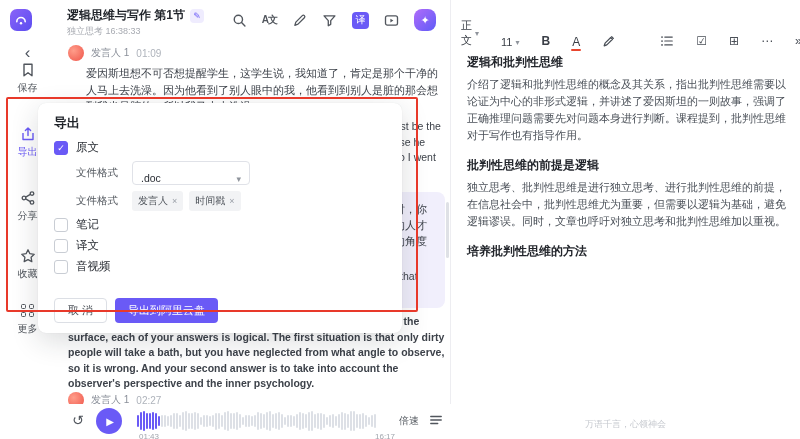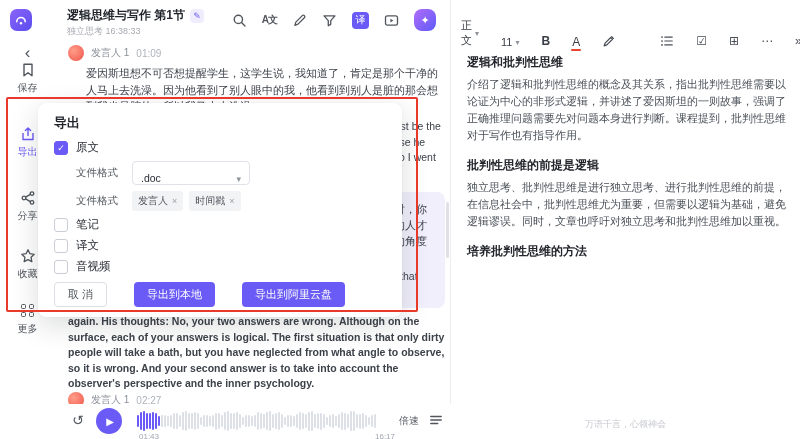--- a/index.html
+++ b/index.html
@@ -83,21 +83,21 @@
   .d-sub{display:flex;align-items:center;margin:0 0 6px 22px;}
   .d-sublabel{font-size:10.5px;color:#51565d;width:56px;flex:none;}
   .d-select{width:118px;height:24px;box-sizing:border-box;border:1px solid #e0e2e8;border-radius:4px;
             display:flex;align-items:flex-end;justify-content:space-between;padding:0 8px;
             font-size:10.5px;color:#2b2f36;cursor:pointer;}
   .d-select .caret{color:#8f949c;font-size:9px;}
   .tagwrap{display:flex;gap:6px;}
   .tag{background:#f2f3f5;border-radius:3px;padding:3px 6px;font-size:10px;color:#51565d;
        display:flex;align-items:center;gap:4px;cursor:default;}
   .tag .x{color:#9ba0a8;font-size:9px;cursor:pointer;}
-  .d-buttons{display:flex;gap:27px;margin-top:8px;}
+  .d-buttons{display:flex;gap:8px;margin-top:24px;}
   .btn{height:25px;box-sizing:border-box;border-radius:4px;font-size:11px;display:flex;align-items:center;
        justify-content:center;padding:0 13px;cursor:pointer;}
   .btn.ghost{border:1px solid #dcdfe5;background:#fff;color:#51565d;}
   .btn.primary{background:#6a5af6;border:none;color:#fff;}
 
   
   .red-box{position:absolute;left:6px;top:97px;width:408px;height:211px;border:2px solid #e8392a;
            border-radius:2px;z-index:50;pointer-events:none;}
 
   
@@ -362,21 +362,20 @@
       <span class="cb"></span>
       <span class="d-label">译文</span>
     </div>
     <div class="d-row">
       <span class="cb"></span>
       <span class="d-label">音视频</span>
     </div>
 
     <div class="d-buttons">
       <span class="btn ghost">取 消</span>
-      <span class="btn primary">导出到本地</span>
       <span class="btn primary">导出到阿里云盘</span>
     </div>
   </div>
 
   <div class="red-box"></div>
 
   <section class="editor">
     <div class="e-toolbar">
       <span class="tb-select">
         <span>正文</span>

